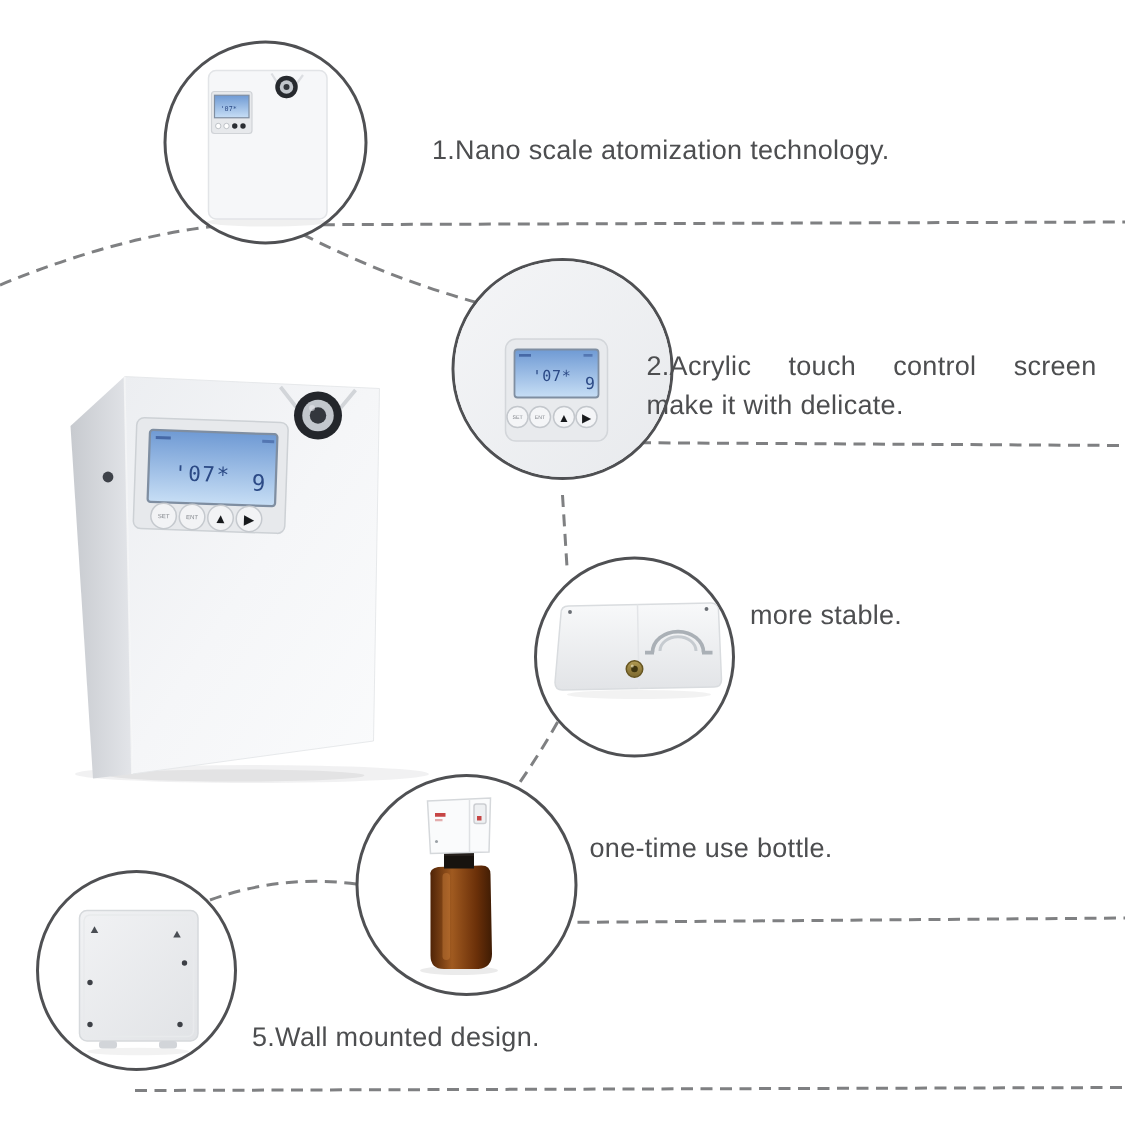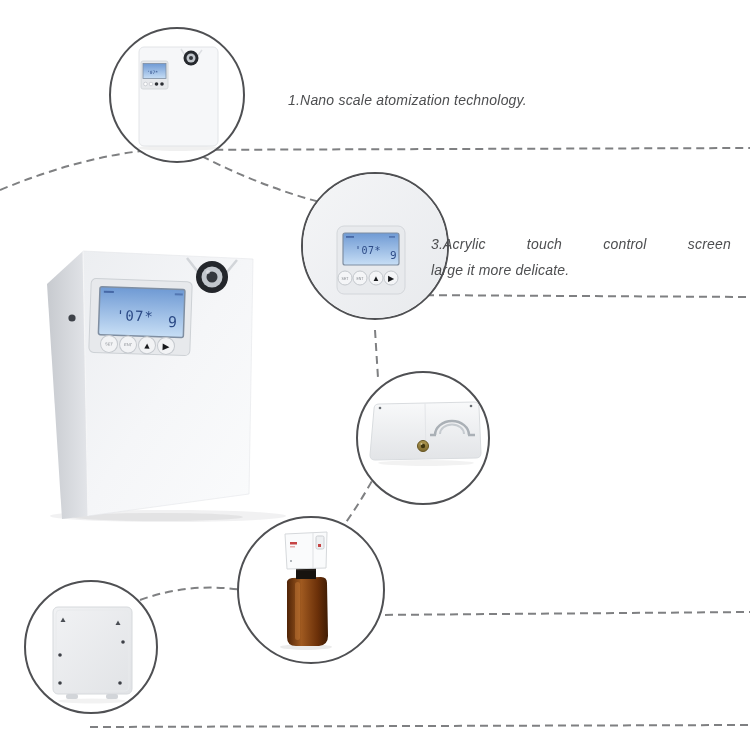--- a/index.html
+++ b/index.html
@@ -2,21 +2,21 @@
 <html><head>
 <meta charset="utf-8">
 <style>
   html,body{margin:0;padding:0;background:#ffffff;}
   .stage{position:relative;width:750px;height:750px;background:#ffffff;overflow:hidden;
          font-family:"Liberation Sans",sans-serif;}
   svg.layer{position:absolute;left:0;top:0;}
   .circle{position:absolute;border:2px solid #4f5053;border-radius:50%;background:#ffffff;
           overflow:hidden;box-sizing:border-box;}
   .circle svg{position:absolute;left:0;top:0;}
-  .feat{position:absolute;color:#4d4e50;font-size:14px;line-height:26px;letter-spacing:.2px;font-style:italic;}
+  .feat{position:absolute;color:#4d4e50;font-size:18px;line-height:26px;letter-spacing:.2px;}
   .feat span{display:block;}
   .jl{text-align:justify;text-align-last:justify;}
   .lcdtxt{font-family:"DejaVu Sans Mono",monospace;fill:#2c4a86;}
   .btntxt{fill:#83878d;}
   .tri{fill:#17191c;}
 </style>
 </head>
 <body>
 
 <div class="stage">
@@ -196,21 +196,26 @@
       <circle cx="94" cy="101" r="1.8" fill="#3d4046"></circle>
       <rect x="40" y="112" width="12" height="5" rx="2" fill="#d2d5d9"></rect>
       <rect x="80" y="112" width="12" height="5" rx="2" fill="#d2d5d9"></rect>
     </svg>
   </div>
 
   <div class="feat" style="left:288px;top:87px">
     <span>1.Nano scale atomization technology.</span>
   </div>
   <div class="feat" style="left:431px;top:231px;width:300px">
-    <span class="jl">3.Acrylic touch control screen</span>
-    <span>large it more delicate.</span>
+    <span class="jl">2.Acrylic touch control screen</span>
+    <span>make it with delicate.</span>
   </div>
   <div class="feat" style="left:500px;top:397px;width:232px">
+    <span>more stable.</span>
   </div>
   <div class="feat" style="left:393px;top:552px;width:258px">
+    <span>one-time use bottle.</span>
+  </div>
+  <div class="feat" style="left:168px;top:678px">
+    <span>5.Wall mounted design.</span>
   </div>
 
 </div>
 
 </body></html>

